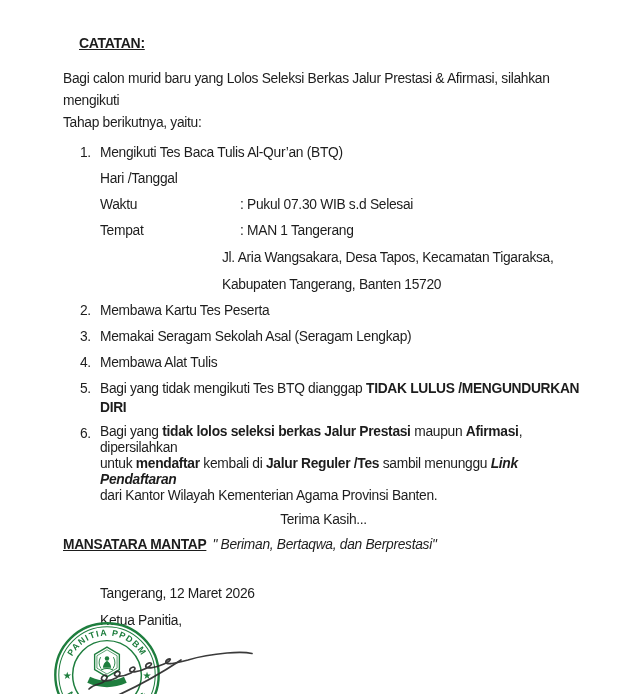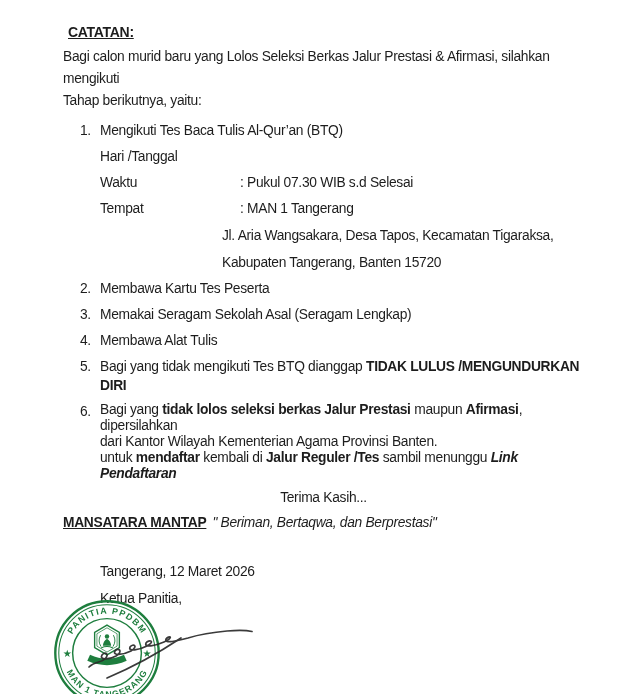--- a/index.html
+++ b/index.html
@@ -2,21 +2,21 @@
 <html style="--text: #1d1d1d; --ink: #2a2a2a; --stamp-green: #1e7e3e;"><head>
 <meta charset="utf-8">
 <style>
   html,body{margin:0;padding:0;}
   body{
     width:640px;height:694px;background:#ffffff;overflow:hidden;
     font-family:"Liberation Sans",sans-serif;
     font-size:13.8px;letter-spacing:-0.3px;color:var(--text,#1d1d1d);
   }
   .page{position:relative;padding:18px 56px 0 63px;width:521px;}
-  .heading{font-weight:bold;text-decoration:underline;line-height:18px;margin:5px;font-size:14px;}
+  .heading{font-weight:bold;text-decoration:underline;line-height:18px;margin:16px;font-size:14px;}
   .intro{margin:1px 0 0;line-height:22px;}
   .intro .line{display:block;}
   .list-item{display:flex;margin:7px 0 0 17px;line-height:19px;}
   .list-item.first{margin-top:9px;}
   .list-item .num{width:20px;flex:none;}
   .item-body{flex:1;}
   .detail-row{display:flex;margin:7px 0 0 37px;line-height:19px;gap:24px;}
   .detail-label{width:116px;flex:none;}
   .address{margin:8px 0 0 159px;line-height:19px;}
   .wrapline{display:block;line-height:16px;}
@@ -80,22 +80,22 @@
 
   <div class="list-item">
     <span class="num">5.</span>
     <span class="item-body"><span>Bagi yang tidak mengikuti Tes BTQ dianggap </span><b>TIDAK LULUS /MENGUNDURKAN DIRI</b></span>
   </div>
 
   <div class="list-item">
     <span class="num">6.</span>
     <span class="item-body">
       <span class="wrapline"><span>Bagi yang </span><b>tidak lolos seleksi berkas Jalur Prestasi</b><span> maupun </span><b>Afirmasi</b><span>, dipersilahkan</span></span>
+      <span class="wrapline"><span>untuk </span><b>mendaftar</b><span> kembali di </span><b>Jalur Reguler /Tes</b><span> sambil menunggu </span><span class="bi">Link Pendaftaran</span></span>
       <span class="wrapline">dari Kantor Wilayah Kementerian Agama Provinsi Banten.</span>
-      <span class="wrapline"><span>untuk </span><b>mendaftar</b><span> kembali di </span><b>Jalur Reguler /Tes</b><span> sambil menunggu </span><span class="bi">Link Pendaftaran</span></span>
     </span>
   </div>
 
   <p class="closing">Terima Kasih...</p>
 
   <p class="motto">
     <span class="motto-bold">MANSATARA MANTAP</span><span class="quote">" Beriman, Bertaqwa, dan Berprestasi"</span>
   </p>
 
   <div class="sig-area">

